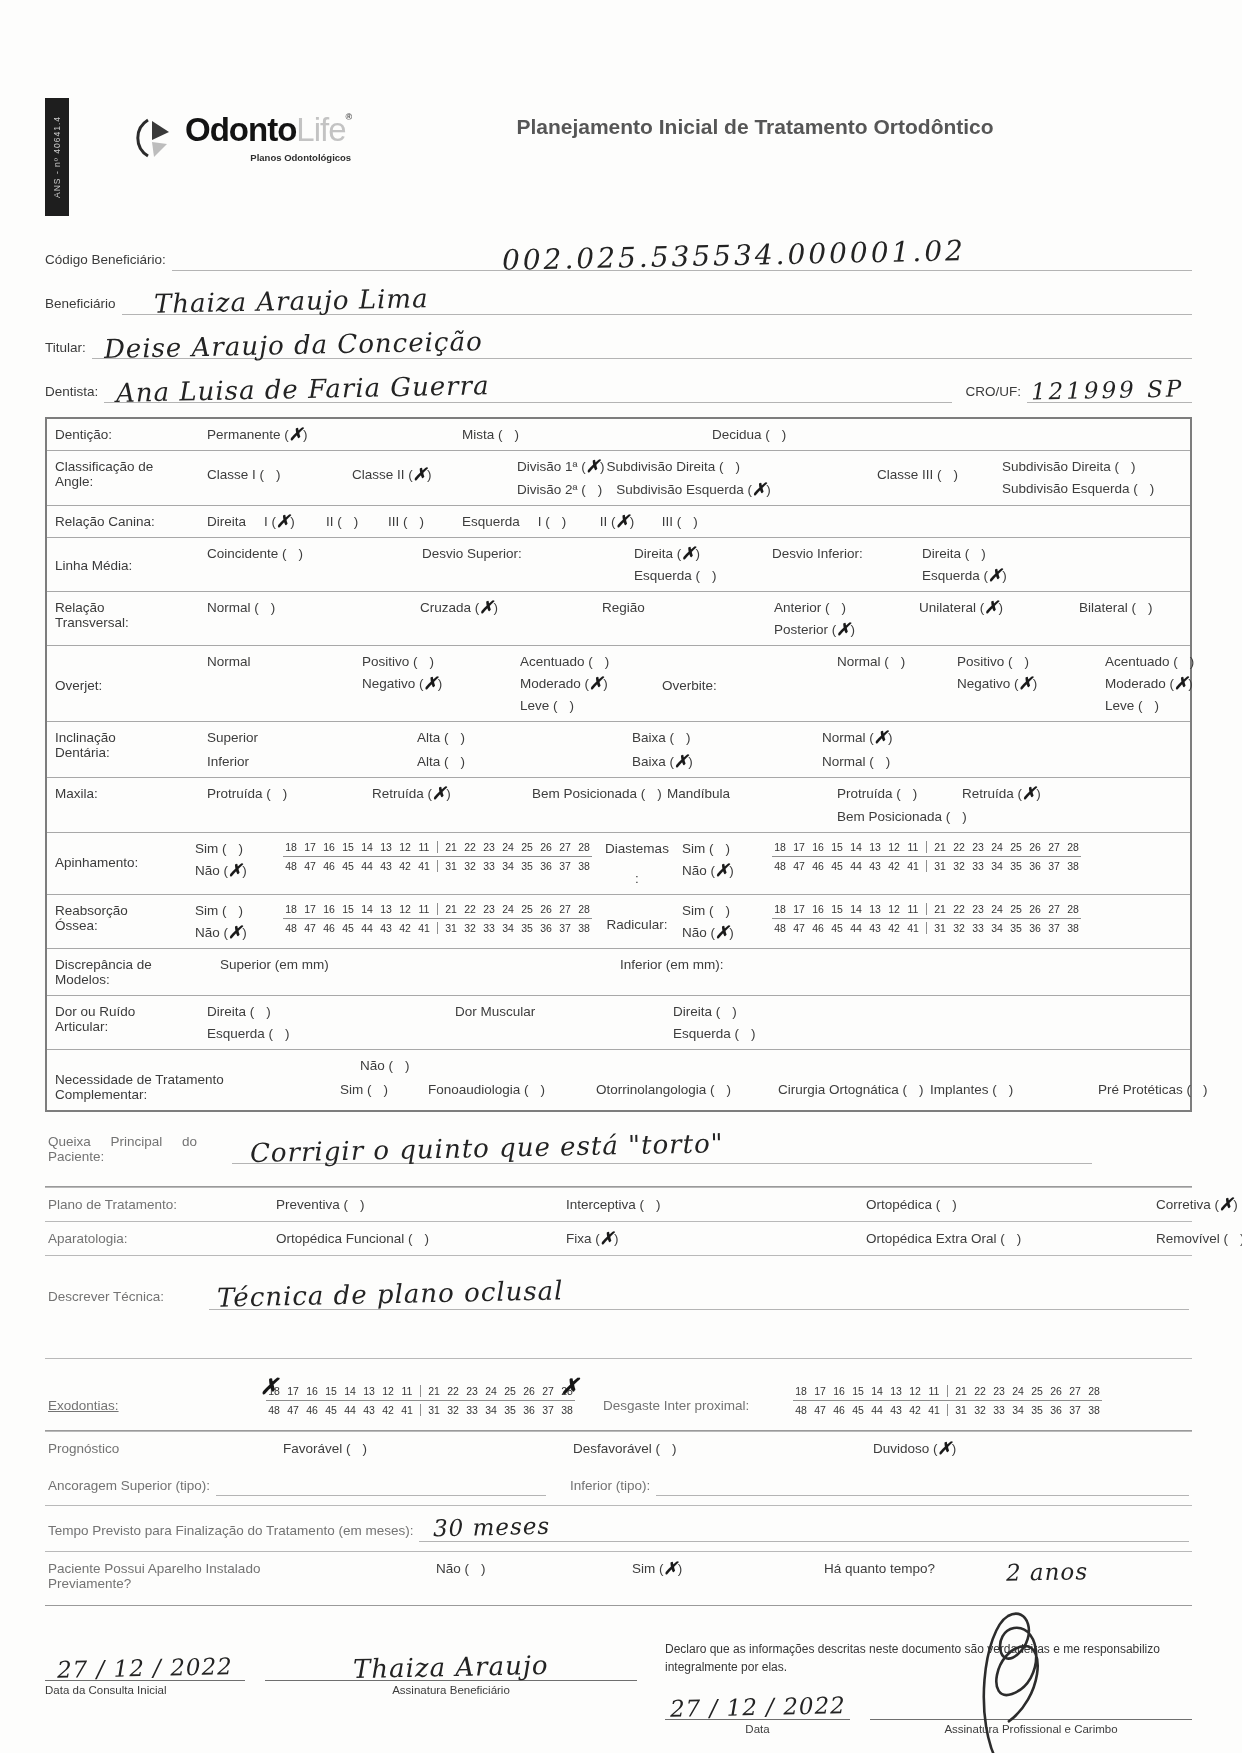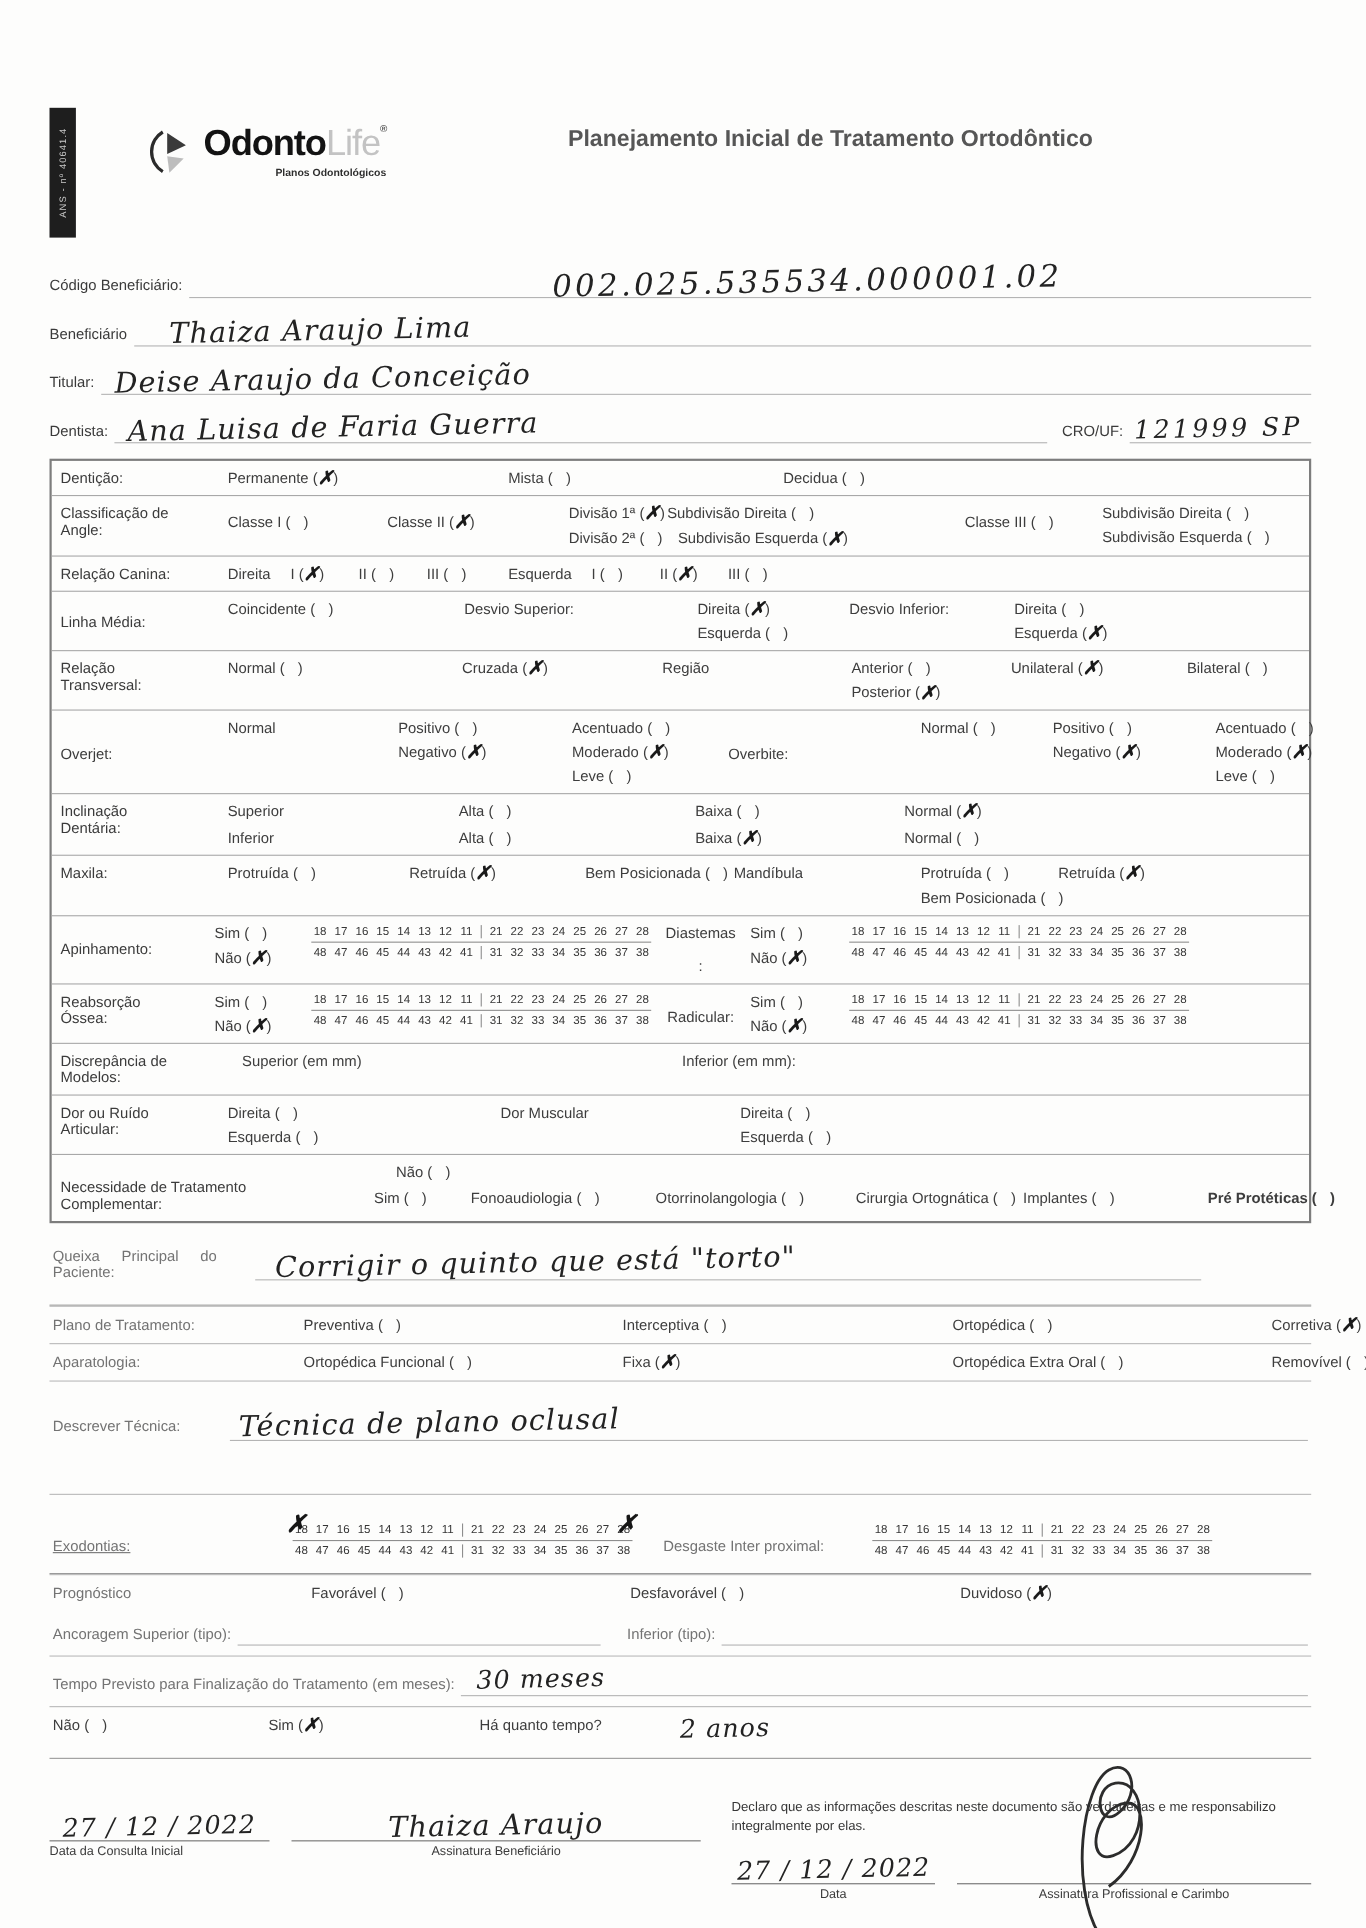--- a/index.html
+++ b/index.html
@@ -515,21 +515,21 @@
       <span style="flex:1;" data-name="necessidade-content">
         <span style="display:block; margin-left:20px; margin-bottom:9px;" data-name="necessidade-nao-options"><span class="opt" data-name="option-nao">Não&nbsp;(<span class="mk empty" data-name="check-mark">&nbsp;&nbsp;</span>)</span></span>
         <span style="display:flex;" data-name="necessidade-sim-row">
           <span class="col" style="width:88px;" data-name="necessidade-sim-options"><span class="opt" data-name="option-sim">Sim&nbsp;(<span class="mk empty" data-name="check-mark">&nbsp;&nbsp;</span>)</span></span>
           <span class="col" style="width:168px;" data-name="fonoaudiologia-options"><span class="opt" data-name="option-fonoaudiologia">Fonoaudiologia&nbsp;(<span class="mk empty" data-name="check-mark">&nbsp;&nbsp;</span>)</span></span>
           <span class="col" style="width:182px;" data-name="otorrinolangologia-options"><span class="opt" data-name="option-otorrinolangologia">Otorrinolangologia&nbsp;(<span class="mk empty" data-name="check-mark">&nbsp;&nbsp;</span>)</span></span>
           <span class="col" style="width:152px;" data-name="cirurgia-ortognatica-options">
             <span style="display:inline-block; width:118px; white-space:normal;"><span class="opt" data-name="option-cirurgia-ortognatica">Cirurgia Ortognática&nbsp;(<span class="mk empty" data-name="check-mark">&nbsp;&nbsp;</span>)</span></span>
           </span>
           <span class="col" style="width:168px;" data-name="implantes-options"><span class="opt" data-name="option-implantes">Implantes&nbsp;(<span class="mk empty" data-name="check-mark">&nbsp;&nbsp;</span>)</span></span>
-          <span class="col" style="flex:1;font-weight:bold;" data-name="pre-proteticas-options"><span class="opt" data-name="option-pre-proteticas">Pré Protéticas&nbsp;(<span class="mk empty" data-name="check-mark">&nbsp;&nbsp;</span>)</span></span>
+          <span class="col" style="flex:1;" data-name="pre-proteticas-options"><span class="opt" data-name="option-pre-proteticas">Pré Protéticas&nbsp;(<span class="mk empty" data-name="check-mark">&nbsp;&nbsp;</span>)</span></span>
         </span>
       </span>
     </div>
   </div>
 
   <div style="display:flex; margin-top:18px; padding:4px 3px 0;" data-name="queixa-principal-section">
     <span class="llabel" style="width:178px; word-spacing:16px;" data-name="queixa-label">
       <span>Queixa Principal do</span><br>
       <span>Paciente:</span>
     </span>
@@ -682,20 +682,24 @@
   </div>
 
   <div class="lrow" style="align-items:flex-end; min-height:46px;" data-name="row-tempo-previsto">
     <span class="llabel" style="padding-bottom:4px;" data-name="tempo-previsto-label">Tempo Previsto para Finalização do Tratamento (em meses):</span>
     <span class="fill" data-name="tempo-previsto-input">
       <span class="hw hw-md" style="margin-left:14px; padding-bottom:2px;" data-name="tempo-handwritten-value">30 meses</span>
     </span>
   </div>
 
   <div class="lrow" style="border-bottom:1.5px solid #9a9a9a; padding-bottom:14px;" data-name="row-aparelho-instalado">
+    <span class="llabel" style="width:388px;" data-name="aparelho-label">
+      <span>Paciente Possui Aparelho Instalado</span><br>
+      <span>Previamente?</span>
+    </span>
     <span class="col" style="width:196px;" data-name="aparelho-nao-options"><span class="opt" data-name="option-nao">Não&nbsp;(<span class="mk empty" data-name="check-mark">&nbsp;&nbsp;</span>)</span></span>
     <span class="col" style="width:192px;" data-name="aparelho-sim-options"><span class="opt" data-name="option-sim">Sim&nbsp;(<span class="mk" data-name="check-mark">✗</span>)</span></span>
     <span class="col" style="width:170px;" data-name="ha-quanto-tempo-label">Há quanto tempo?</span>
     <span class="hw hw-md" style="margin-left:12px;" data-name="ha-quanto-tempo-handwritten-value">2 anos</span>
   </div>
 
   <div class="decl" data-name="declarations-section">
     <div style="width:592px;" data-name="declaration-beneficiary">
       <div class="sig-zone" data-name="beneficiary-signature-zone">
         <span style="width:200px;" data-name="consulta-date-field">

